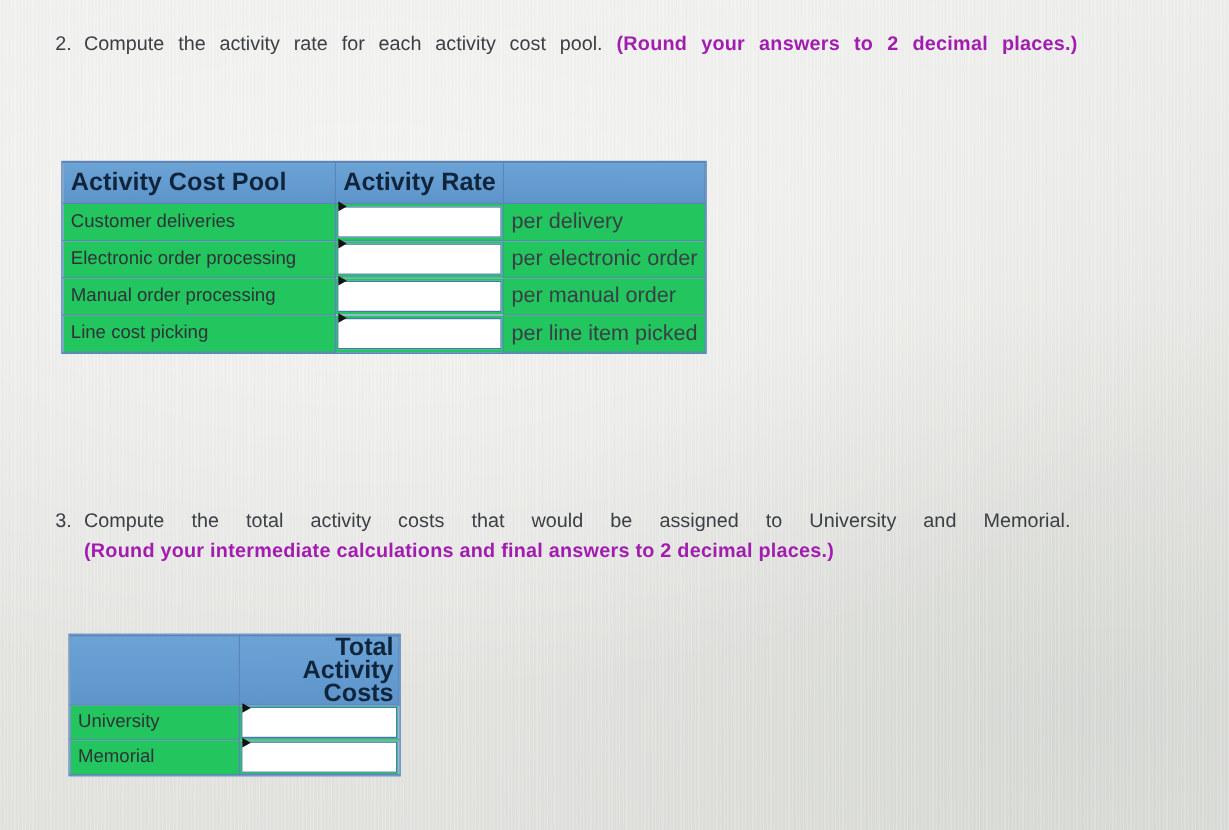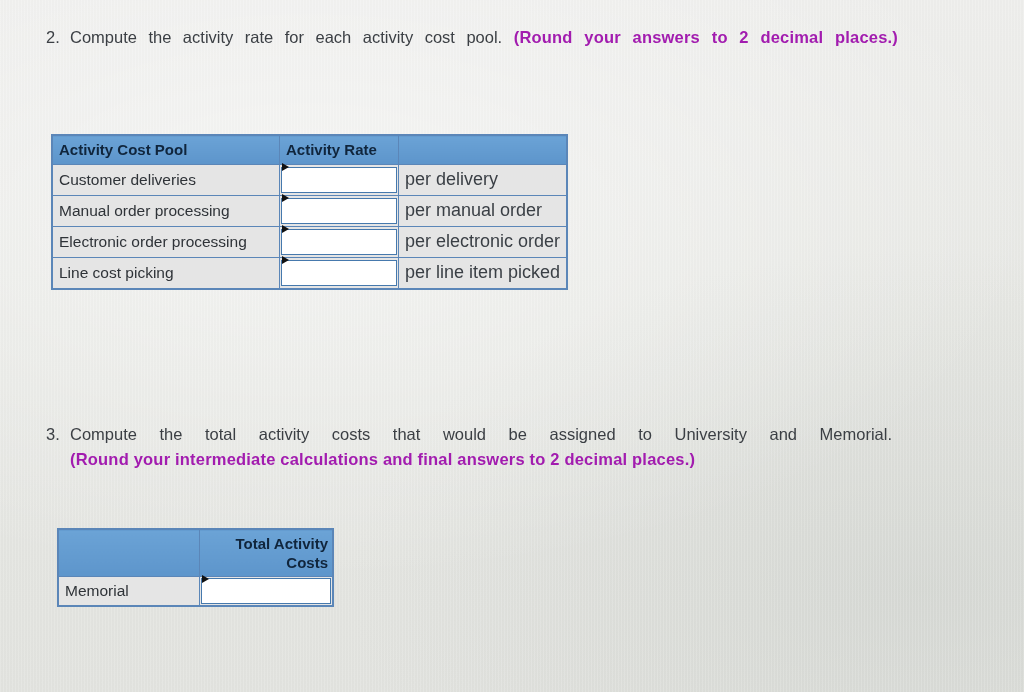--- a/index.html
+++ b/index.html
@@ -93,28 +93,28 @@
     border-collapse: collapse;
     font-size: 15px;
     color: #2f3338;
     background: #fdfdfd;
     box-shadow: 0 0 0 1px #5b86b8;
   }
   .tbl td, .tbl th {
     border: 1px solid #5b86b8;
     padding: 0;
     vertical-align: middle;
-    background: #e5e5e5;
+    background: #22c55e;
   }
   .tbl th {
     background: linear-gradient(180deg, #6ba3d6 0%, #5d95cb 100%);
     color: #10253c;
     font-weight: bold;
     text-align: left;
-    font-size: 15px;
+    font-size: 21px;
     height: 28px;
   }
   .cell-pad {
     display: block;
     padding: 4px 6px 5px 6px;
     white-space: nowrap;
   }
   .row-label {
     height: 28px;
     font-size: 15.5px;
@@ -215,40 +215,40 @@
         <td class="input-cell">
           <span class="tri"></span>
           <span class="input-box"></span>
         </td>
         <td class="unit-cell">
             <span class="cell-pad">per delivery</span>
           </td>
       </tr>
       <tr class="row-label">
         <td>
+            <span class="cell-pad">Electronic order processing</span>
+          </td>
+        <td class="input-cell">
+          <span class="tri"></span>
+          <span class="input-box"></span>
+        </td>
+        <td class="unit-cell">
+            <span class="cell-pad">per electronic order</span>
+          </td>
+      </tr>
+      <tr class="row-label">
+        <td>
             <span class="cell-pad">Manual order processing</span>
           </td>
         <td class="input-cell">
           <span class="tri"></span>
           <span class="input-box"></span>
         </td>
         <td class="unit-cell">
             <span class="cell-pad">per manual order</span>
-          </td>
-      </tr>
-      <tr class="row-label">
-        <td>
-            <span class="cell-pad">Electronic order processing</span>
-          </td>
-        <td class="input-cell">
-          <span class="tri"></span>
-          <span class="input-box"></span>
-        </td>
-        <td class="unit-cell">
-            <span class="cell-pad">per electronic order</span>
           </td>
       </tr>
       <tr class="row-label">
         <td>
             <span class="cell-pad">Line cost picking</span>
           </td>
         <td class="input-cell">
           <span class="tri"></span>
           <span class="input-box"></span>
         </td>
@@ -275,20 +275,29 @@
           </th>
         <th class="c-cost hdr2">
           <span>Total Activity</span><br>
           <span>Costs</span>
         </th>
       </tr>
     </thead>
     <tbody>
       <tr class="row-label">
         <td>
+            <span class="cell-pad">University</span>
+          </td>
+        <td class="input-cell">
+          <span class="tri"></span>
+          <span class="input-box"></span>
+        </td>
+      </tr>
+      <tr class="row-label">
+        <td>
             <span class="cell-pad">Memorial</span>
           </td>
         <td class="input-cell">
           <span class="tri"></span>
           <span class="input-box"></span>
         </td>
       </tr>
     </tbody>
   </table>
 

